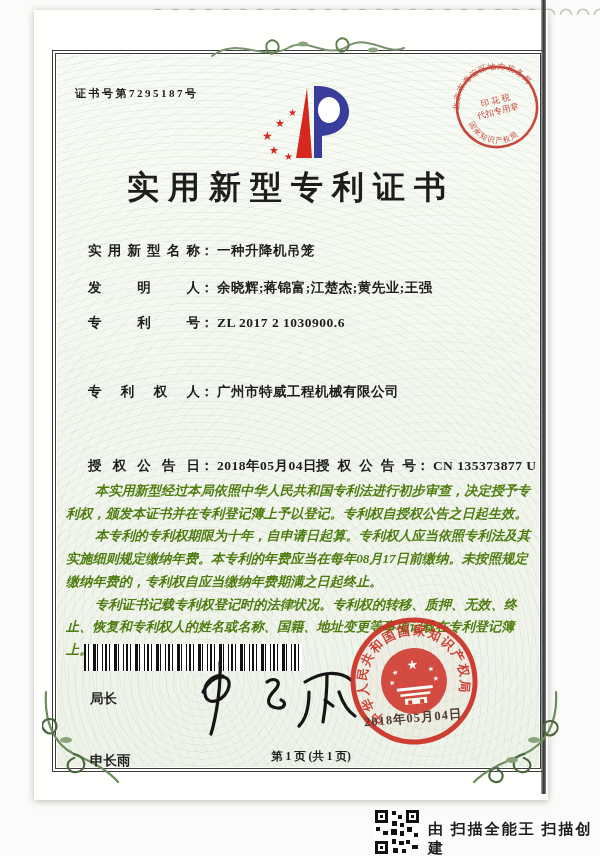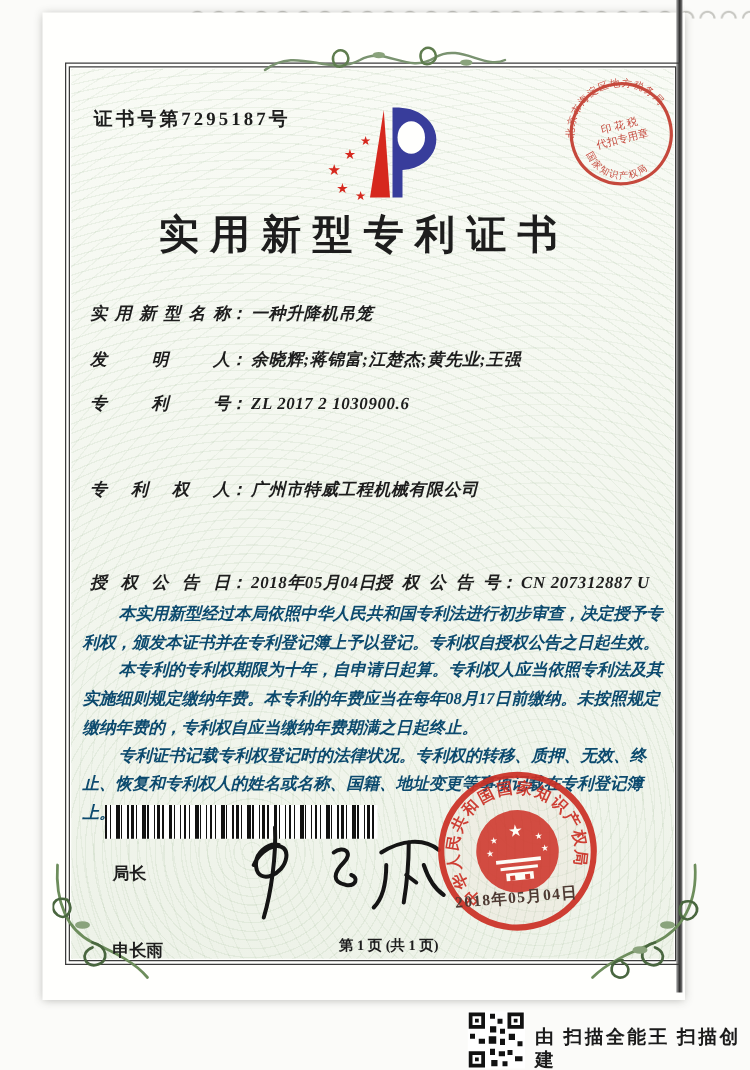--- a/index.html
+++ b/index.html
@@ -26,34 +26,34 @@
     border:4px double #3c3c3c;box-sizing:border-box;
   }
   .frame-bg{
     position:absolute;left:57px;top:55px;width:482px;height:712px;
     background:
       linear-gradient(180deg,rgba(140,170,120,.04),rgba(135,165,115,.13)),
       repeating-radial-gradient(circle at 30% 88%,rgba(115,155,105,.10) 0 1px,transparent 1px 7px),
       repeating-radial-gradient(circle at 78% 82%,rgba(115,155,105,.08) 0 1px,transparent 1px 9px),
       #fdfefa;
   }
-  .cert-no{position:absolute;left:75px;top:86px;font-size:15px;letter-spacing:2.5px;font-weight:bold;}
+  .cert-no{position:absolute;left:75px;top:86px;font-size:11px;letter-spacing:2.5px;font-weight:bold;}
   .title{position:absolute;left:34px;width:514px;top:166px;text-align:center;
          font-size:32px;font-weight:bold;letter-spacing:9px;}
   .logo{position:absolute;left:252px;top:78px;width:115px;height:88px;}
   .stamp{position:absolute;left:450px;top:60px;width:94px;height:94px;transform:rotate(-14deg);opacity:.92;}
-  .field-row{position:absolute;left:72px;width:445px;font-size:13.5px;white-space:nowrap;font-style:italic;}
+  .field-row{position:absolute;left:88px;width:445px;font-size:13.5px;white-space:nowrap;}
   .f-label{display:inline-block;width:112px;text-align:justify;text-align-last:justify;font-weight:bold;}
   .f-colon{font-weight:bold;}
   .f-value{font-weight:bold;letter-spacing:.5px;}
   .f-value.wrap{display:inline-block;width:334px;white-space:normal;vertical-align:top;line-height:1.55;}
   .pair2{position:absolute;left:228px;top:0;}
   .pair2 .f-label{width:100px;}
   .paras{position:absolute;left:66px;top:480px;width:470px;font-size:13.2px;line-height:1.72;
-         font-style:italic;font-weight:bold;color:#0c4a6e;}
+         font-style:italic;font-weight:bold;color:#4d7c0f;}
   .paras p{margin:0;text-indent:2.2em;}
   .barcode{position:absolute;left:84px;top:644px;width:218px;height:27px;
     background:repeating-linear-gradient(90deg,#111 0 2px,#fff 2px 4px,#111 4px 5px,#fff 5px 9px,
       #111 9px 12px,#fff 12px 13px,#111 13px 14px,#fff 14px 18px,#111 18px 19px,#fff 19px 21px);}
   .signer-title{position:absolute;left:90px;top:690px;font-size:13.5px;font-weight:bold;}
   .signer-name{position:absolute;left:90px;top:752px;font-size:13.5px;font-weight:bold;}
   .signature{position:absolute;left:175px;top:658px;width:200px;height:80px;}
   .seal{position:absolute;left:346px;top:613px;width:136px;height:136px;transform:rotate(-6deg);opacity:.93;}
   .seal-date{position:absolute;left:364px;top:710px;font-size:12.5px;font-weight:bold;color:#4e3a33;
              transform:rotate(-5deg);letter-spacing:1px;}
@@ -146,21 +146,21 @@
   </div>
   <div class="field-row" style="top:383px">
     <span class="f-label">专利权人</span><span class="f-colon">：</span>
     <span class="f-value">广州市特威工程机械有限公司</span>
   </div>
   <div class="field-row" style="top:457px">
     <span class="f-label">授权公告日</span><span class="f-colon">：</span>
     <span class="f-value">2018年05月04日</span>
     <span class="pair2">
       <span class="f-label">授权公告号</span><span class="f-colon">：</span>
-      <span class="f-value">CN 207312887 U</span>
+      <span class="f-value">CN 135373877 U</span>
     </span>
   </div>
 
   <div class="paras">
     <p>本实用新型经过本局依照中华人民共和国专利法进行初步审查，决定授予专利权，颁发本证书并在专利登记簿上予以登记。专利权自授权公告之日起生效。</p>
     <p>本专利的专利权期限为十年，自申请日起算。专利权人应当依照专利法及其实施细则规定缴纳年费。本专利的年费应当在每年08月17日前缴纳。未按照规定缴纳年费的，专利权自应当缴纳年费期满之日起终止。</p>
     <p>专利证书记载专利权登记时的法律状况。专利权的转移、质押、无效、终止、恢复和专利权人的姓名或名称、国籍、地址变更等事项记载在专利登记簿上。</p>
   </div>
 
   <div class="barcode"></div>

